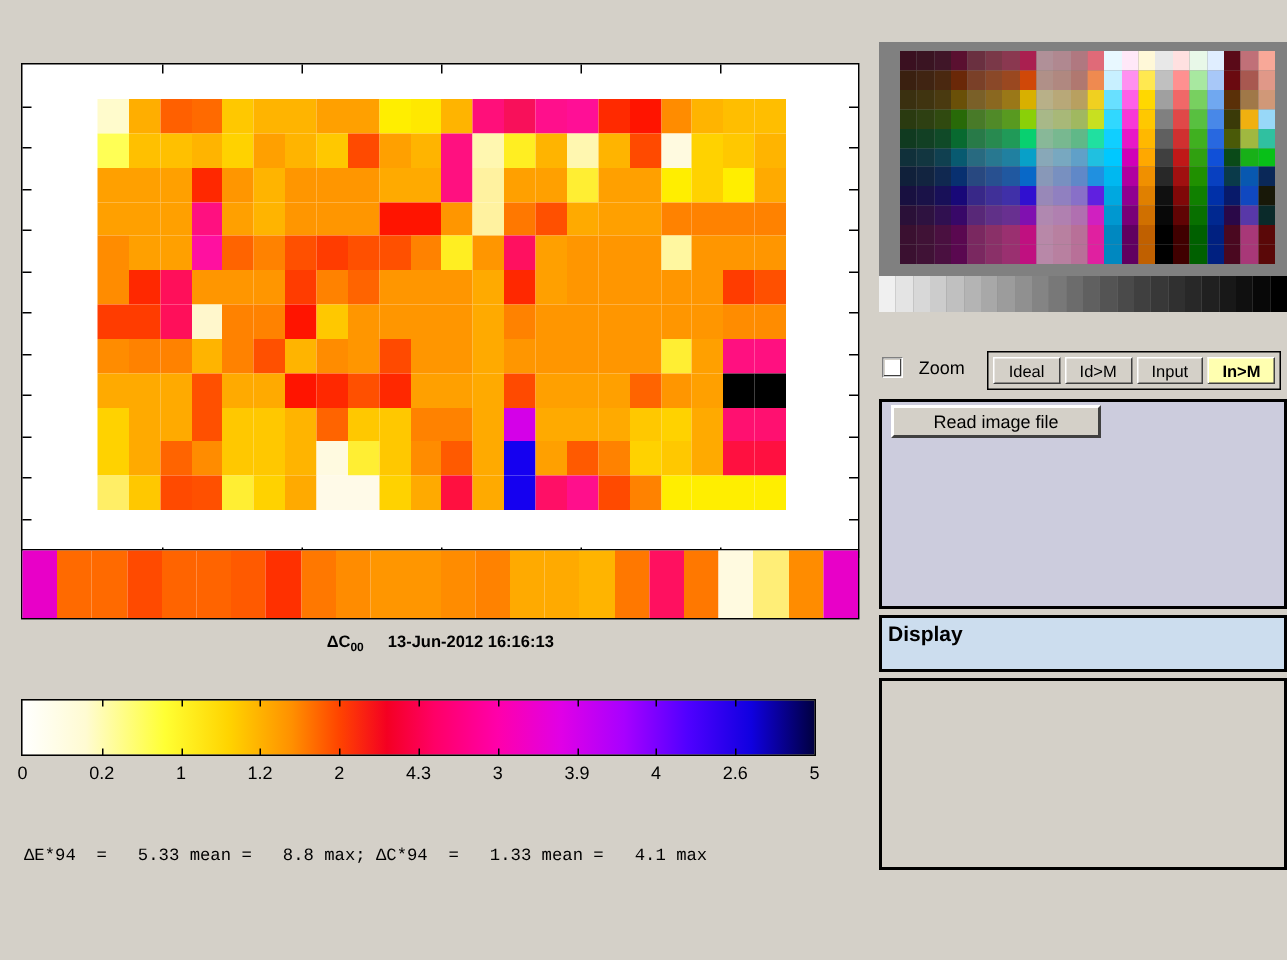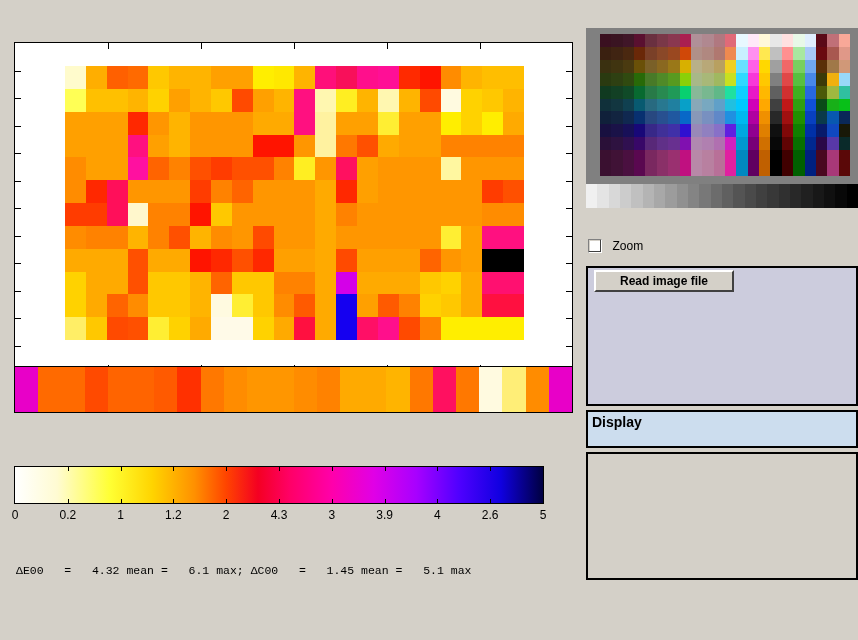--- a/index.html
+++ b/index.html
@@ -102,21 +102,21 @@
   #grp-read{top:266px;width:272px;height:140px;}
   #grp-display{top:410px;width:272px;height:38px;background:#ccddee;}
   #grp-lower{top:452px;width:272px;height:128px;background:#d4d0c8;border:2px solid #000;}
 
   .btn{
     background:#d4d0c8;border:2px solid;
     border-color:#ffffff #404040 #404040 #ffffff;
     box-sizing:border-box;font-size:12px;color:#000;text-align:center;
     cursor:default;
   }
-  .btn.bold{font-weight:bold;}
+  .btn.bold{font-weight:normal;}
 
   #disp-head{position:absolute;left:14px;top:414px;font-size:14px;font-weight:bold;color:#000;}
 </style>
 </head>
 <body>
 
 <div id="plot-area">
 
 
   <div id="main-axes">
@@ -444,20 +444,23 @@
         <div style="background: rgb(255, 120, 0);"></div>
         <div style="background: rgb(255, 16, 96);"></div>
         <div style="background: rgb(255, 120, 0);"></div>
         <div style="background: rgb(255, 250, 224);"></div>
         <div style="background: rgb(255, 238, 119);"></div>
         <div style="background: rgb(255, 140, 0);"></div>
         <div style="background: rgb(232, 0, 200);"></div>
       </div>
   </div>
 
+  <div id="sub-label">
+    <span class="dc">ΔC</span><span class="sub">00</span><span class="ts">13-Jun-2012 16:16:13</span>
+  </div>
 
   <div id="cbar-wrap">
     <div id="cbar"></div>
   </div>
   <div id="cbar-ticks">
       <div class="cb-tick" style="left: 53.8px;"></div>
       <div class="cb-tick-b" style="left: 53.8px;"></div>
       <div class="cb-tick" style="left: 106.6px;"></div>
       <div class="cb-tick-b" style="left: 106.6px;"></div>
       <div class="cb-tick" style="left: 159.4px;"></div>
@@ -482,21 +485,21 @@
       <div class="cb-lab" style="left: 173.4px;">1.2</div>
       <div class="cb-lab" style="left: 226.2px;">2</div>
       <div class="cb-lab" style="left: 279px;">4.3</div>
       <div class="cb-lab" style="left: 331.8px;">3</div>
       <div class="cb-lab" style="left: 384.6px;">3.9</div>
       <div class="cb-lab" style="left: 437.4px;">4</div>
       <div class="cb-lab" style="left: 490.2px;">2.6</div>
       <div class="cb-lab" style="left: 543px;">5</div>
     </div>
 
-  <div id="stats"><div>ΔE00   =   4.32 mean =   6.1 max; ΔC00   =   1.45 mean =   5.1 max</div></div>
+  <div id="stats"><div>ΔE*94  =   5.33 mean =   8.8 max; ΔC*94  =   1.33 mean =   4.1 max</div></div>
 </div>
 
 <div id="right-panel">
 
   <div id="thumb-frame">
     <div id="thumb-chart" style="grid-template-columns: repeat(22, 1fr); grid-template-rows: repeat(11, 1fr);">
         <div class="tc" style="background: rgb(58, 16, 32);"></div>
         <div class="tc" style="background: rgb(58, 20, 34);"></div>
         <div class="tc" style="background: rgb(64, 22, 40);"></div>
         <div class="tc" style="background: rgb(90, 16, 48);"></div>
@@ -765,20 +768,26 @@
       <div style="background: rgb(16, 16, 16);"></div>
       <div style="background: rgb(8, 8, 8);"></div>
       <div style="background: rgb(0, 0, 0);"></div>
     </div>
 
   <div id="zoom-row">
     <span class="cb-box"></span>
     <span class="cb-label">Zoom</span>
   </div>
 
+  <div id="viewbtns">
+      <div class="vbtn">Ideal</div>
+      <div class="vbtn">Id&gt;M</div>
+      <div class="vbtn">Input</div>
+      <div class="vbtn active">In&gt;M</div>
+    </div>
 
   <div class="grp" id="grp-read"></div>
 
   <div class="btn bold" style="position:absolute;left:16px;top:270px;width:140px;height:22px;line-height:19px;">Read image file</div>
 
   <div class="grp" id="grp-display"></div>
   <div id="disp-head">Display</div>
 
   <div class="grp" id="grp-lower"></div>
 

